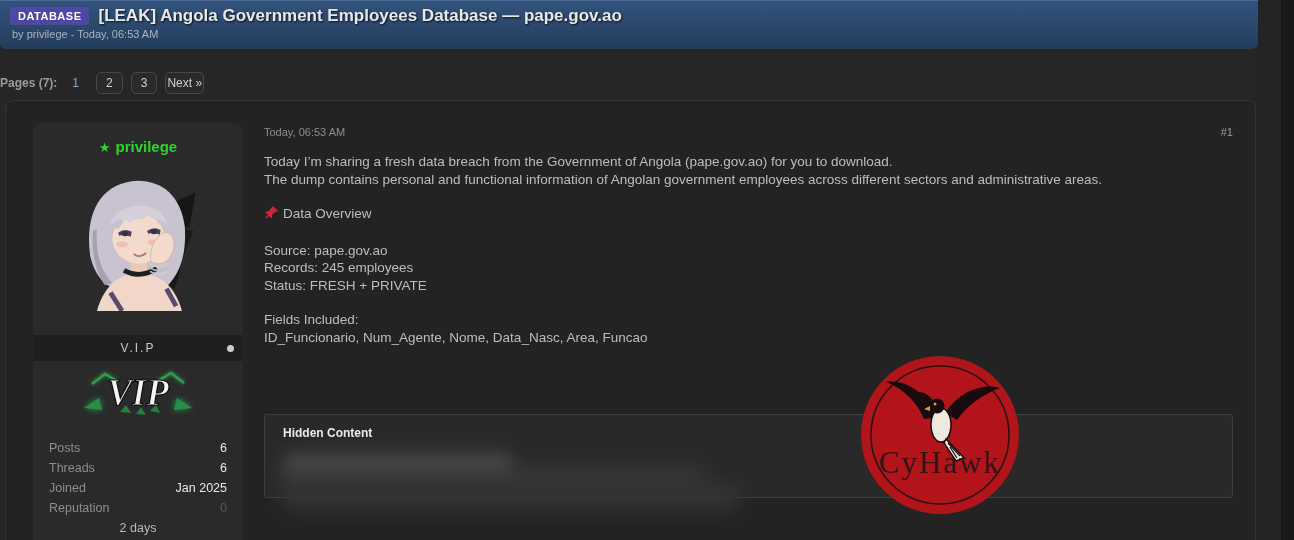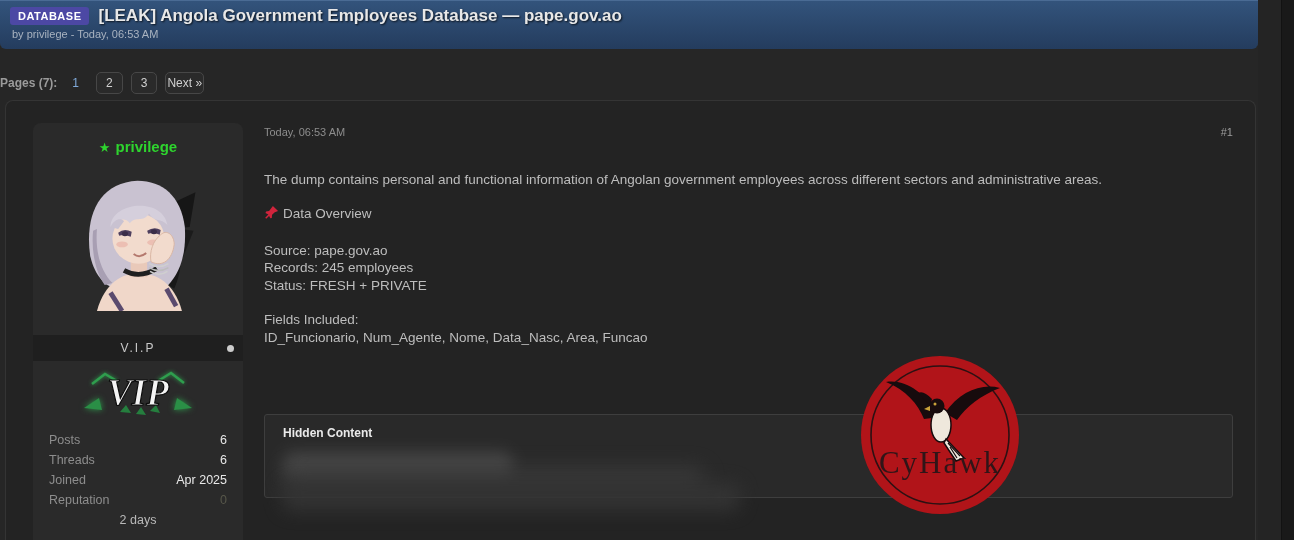--- a/index.html
+++ b/index.html
@@ -59,21 +59,21 @@
   .username-row { padding-top: 13px; text-align: center; line-height: 22px; }
   .star-icon { color: #2ed42e; font-size: 13px; margin-right: 5px; }
   .username { color: #2ed42e; font-size: 15px; font-weight: bold; text-decoration: none; cursor: pointer; }
   .avatar { width: 140px; height: 140px; margin: 12px auto 0; }
   .rank-row {
     position: relative; margin-top: 24px; height: 26px; background: #1f1f1f;
     text-align: center; line-height: 26px; font-size: 12px; color: #c9c9c9; letter-spacing: 2px;
   }
   .online-dot { position: absolute; right: 9px; top: 10px; width: 7px; height: 7px; border-radius: 50%; background: #cccccc; }
   .vip-badge { width: 132px; height: 48px; margin: 7px auto 10px; }
-  .stats { margin-top: 14px; padding: 0 16px; font-size: 12.5px; }
+  .stats { margin-top: 22px; padding: 0 16px; font-size: 12.5px; }
   .stat-row { display: flex; justify-content: space-between; line-height: 20px; }
   .stat-label { color: #8d8d8d; }
   .stat-value { color: #e8e8e8; }
   .stat-value.dim { color: #57574a; }
   .member-time { text-align: center; color: #b9b9b9; font-size: 12.5px; line-height: 20px; }
 
   
   .post-meta {
     position: absolute; left: 258px; top: 18px; width: 969px;
     display: flex; justify-content: space-between; font-size: 11px; color: #8d8d8d; margin-top: 7px;
@@ -200,38 +200,38 @@
       <div class="stat-row">
         <span class="stat-label">Posts</span>
         <span class="stat-value">6</span>
       </div>
       <div class="stat-row">
         <span class="stat-label">Threads</span>
         <span class="stat-value">6</span>
       </div>
       <div class="stat-row">
         <span class="stat-label">Joined</span>
-        <span class="stat-value">Apr 2025</span>
+        <span class="stat-value">Jan 2025</span>
       </div>
       <div class="stat-row">
         <span class="stat-label">Reputation</span>
         <span class="stat-value dim">0</span>
       </div>
     </div>
     <div class="member-time">2 days</div>
   </aside>
 
   <div class="post-meta">
     <span class="timestamp">Today, 06:53 AM</span>
     <span class="post-number">#1</span>
   </div>
 
   <div class="post-body">
     <p>
-      <br>
+      <span>Today I’m sharing a fresh data breach from the Government of Angola (pape.gov.ao) for you to download.</span><br>
       <span>The dump contains personal and functional information of Angolan government employees across different sectors and administrative areas.</span>
     </p>
     <p>
       <span class="pin-icon"><svg width="15" height="15" viewBox="0 0 16 16">
             <path d="M9.5 1 L15 6.5 L11.5 7.6 L8.6 10.5 L8.3 13.8 L6.8 14.2 L4.6 10.2 L1.6 8.4 L2.2 6.8 L5.4 6.4 Z" fill="#d0243c"></path>
             <path d="M5.6 10.4 L1.8 14.2" stroke="#d0243c" stroke-width="1.6"></path>
           </svg></span><span>Data Overview</span>
     </p>
     <p>
       <span style="display:block">Source: pape.gov.ao</span>

